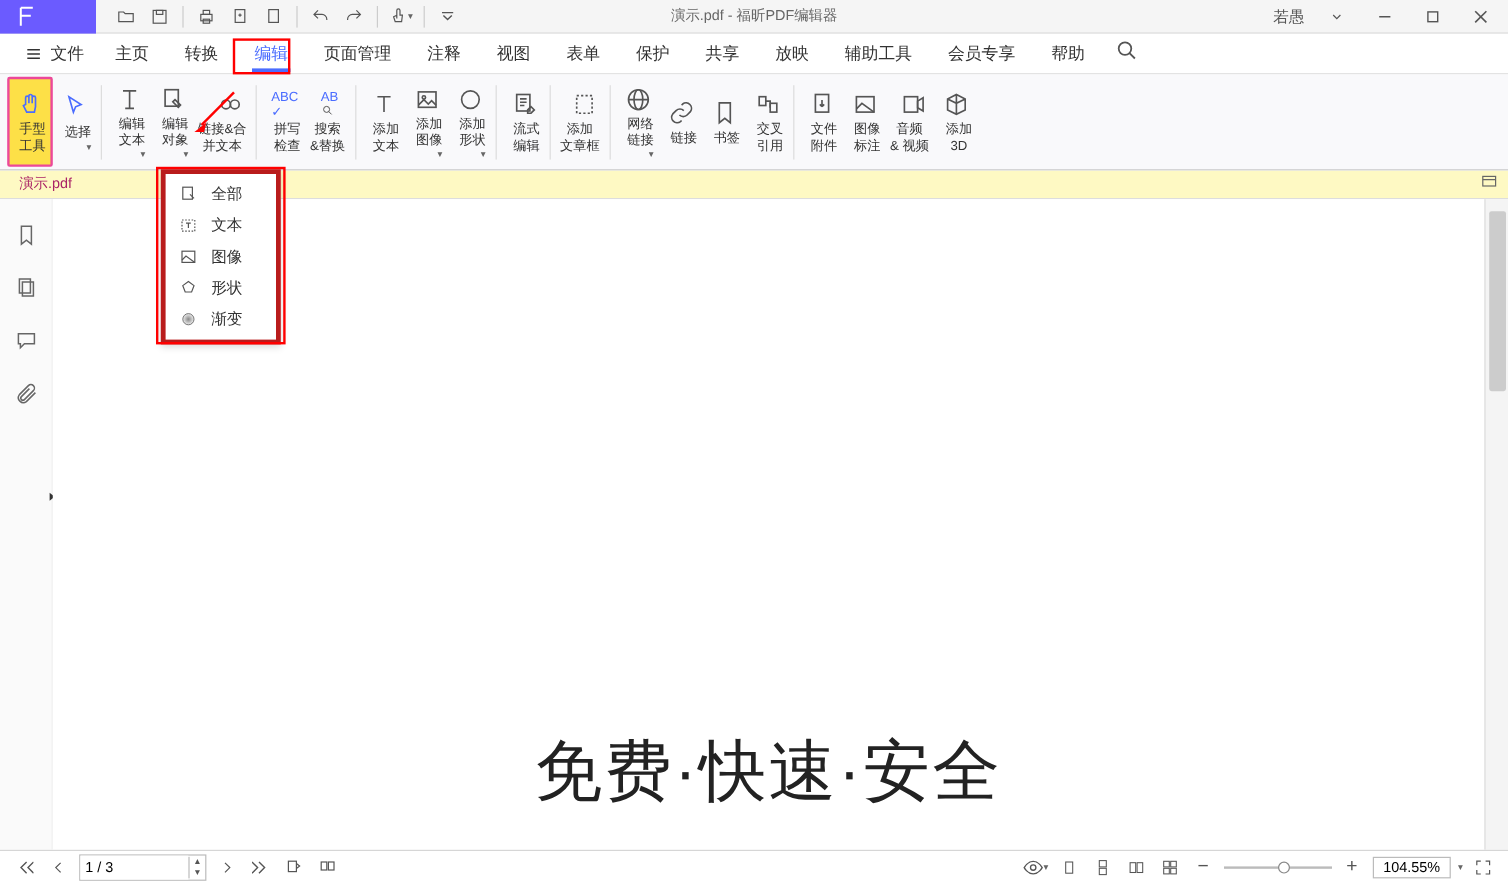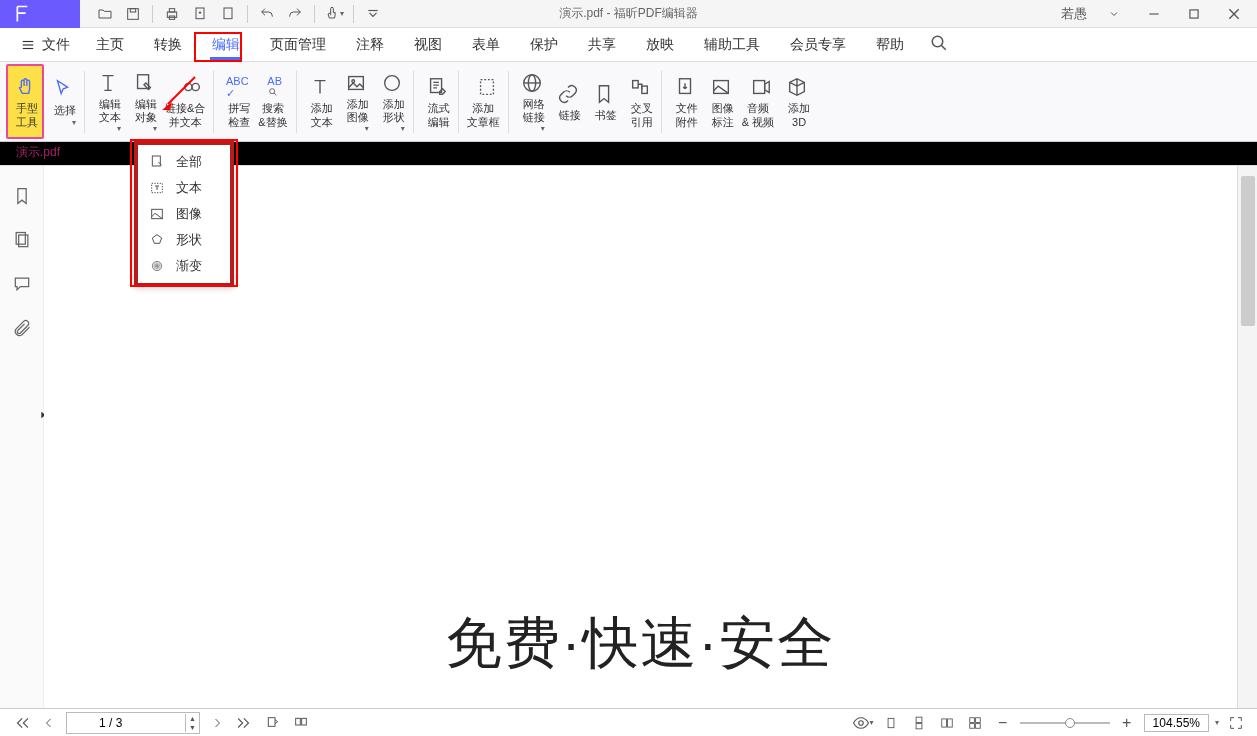--- a/index.html
+++ b/index.html
@@ -38,38 +38,38 @@
 .dropdown { position: absolute; top: 141px; left: 134px; width: 100px; background: #fff; border: 4px solid #b91c1c; box-shadow: 0 2px 6px rgba(0,0,0,0.15); z-index: 10; padding: 4px 0; }
 .dropdown-item { display: flex; align-items: center; gap: 10px; padding: 4px 10px; font-size: 13px; color: #333; cursor: pointer; }
 .dropdown-icon { width: 18px; height: 18px; display: flex; align-items: center; justify-content: center; color: #555; }
 
 
 .red-box-1 { position: absolute; top: 32px; left: 194px; width: 48px; height: 30px; border: 2px solid red; z-index: 20; pointer-events: none; }
 .red-box-2 { position: absolute; top: 139px; left: 130px; width: 108px; height: 148px; border: 2px solid red; z-index: 20; pointer-events: none; }
 .red-arrow { position: absolute; top: 72px; left: 160px; z-index: 20; pointer-events: none; }
 
 
-.tab-strip { height: 24px; background: #000000; display: flex; align-items: flex-start; padding: 0 8px; border-bottom: 1px solid #ddd; flex-direction: column; }
+.tab-strip { height: 24px; background: #fef9c3; display: flex; align-items: center; padding: 0 8px; border-bottom: 1px solid #ddd; }
 .doc-tab { font-size: 12px; color: #a26; padding: 2px 8px; }
 .tab-expand { margin-left: auto; }
 
 
 .main { display: flex; height: calc(736px - 28px - 34px - 80px - 24px - 28px); }
 .left-rail { width: 44px; background: #fafafa; border-right: 1px solid #eee; display: flex; flex-direction: column; align-items: center; gap: 20px; padding-top: 18px; position: relative; }
 .rail-btn { width: 24px; height: 24px; display: flex; align-items: center; justify-content: center; color: #666; cursor: pointer; }
 .rail-expand { position: absolute; top: 240px; left: 38px; }
 .doc-view { flex: 1; background: #fff; position: relative; overflow: hidden; }
 .doc-content { position: absolute; left: 50%; transform: translateX(-50%); top: 440px; font-size: 56px; color: #222; letter-spacing: 2px; }
 .right-scroll { width: 20px; background: #f4f4f4; border-left: 1px solid #ddd; position: relative; }
 .scroll-thumb { position: absolute; top: 10px; left: 3px; width: 14px; height: 150px; background: #ccc; border-radius: 2px; }
 
 
 .status-bar { height: 28px; background: #fff; border-top: 1px solid #ccc; display: flex; align-items: center; padding: 0 10px; gap: 6px; }
 .status-btn { width: 22px; height: 22px; display: flex; align-items: center; justify-content: center; color: #555; cursor: pointer; }
-.page-spin { display: flex; align-items: center; border: 1px solid #bbb; padding-left: 28px; }
+.page-spin { display: flex; align-items: center; border: 1px solid #bbb; }
 .page-input { width: 90px; height: 20px; font-size: 12px; padding: 0 4px; border: none; outline: none; }
 .spin-btns { display: flex; flex-direction: column; border-left: 1px solid #bbb; }
 .spin-btns div { font-size: 7px; line-height: 9px; padding: 0 3px; cursor: pointer; color: #555; }
 .status-right { margin-left: auto; display: flex; align-items: center; gap: 6px; }
 .slider { width: 90px; height: 2px; background: #bbb; position: relative; }
 .slider-thumb { position: absolute; left: 50%; top: -4px; width: 10px; height: 10px; background: #fff; border: 1px solid #888; border-radius: 50%; }
 .zoom-box { border: 1px solid #bbb; font-size: 12px; padding: 1px 8px; }
 </style>
 </head>
 <body>

